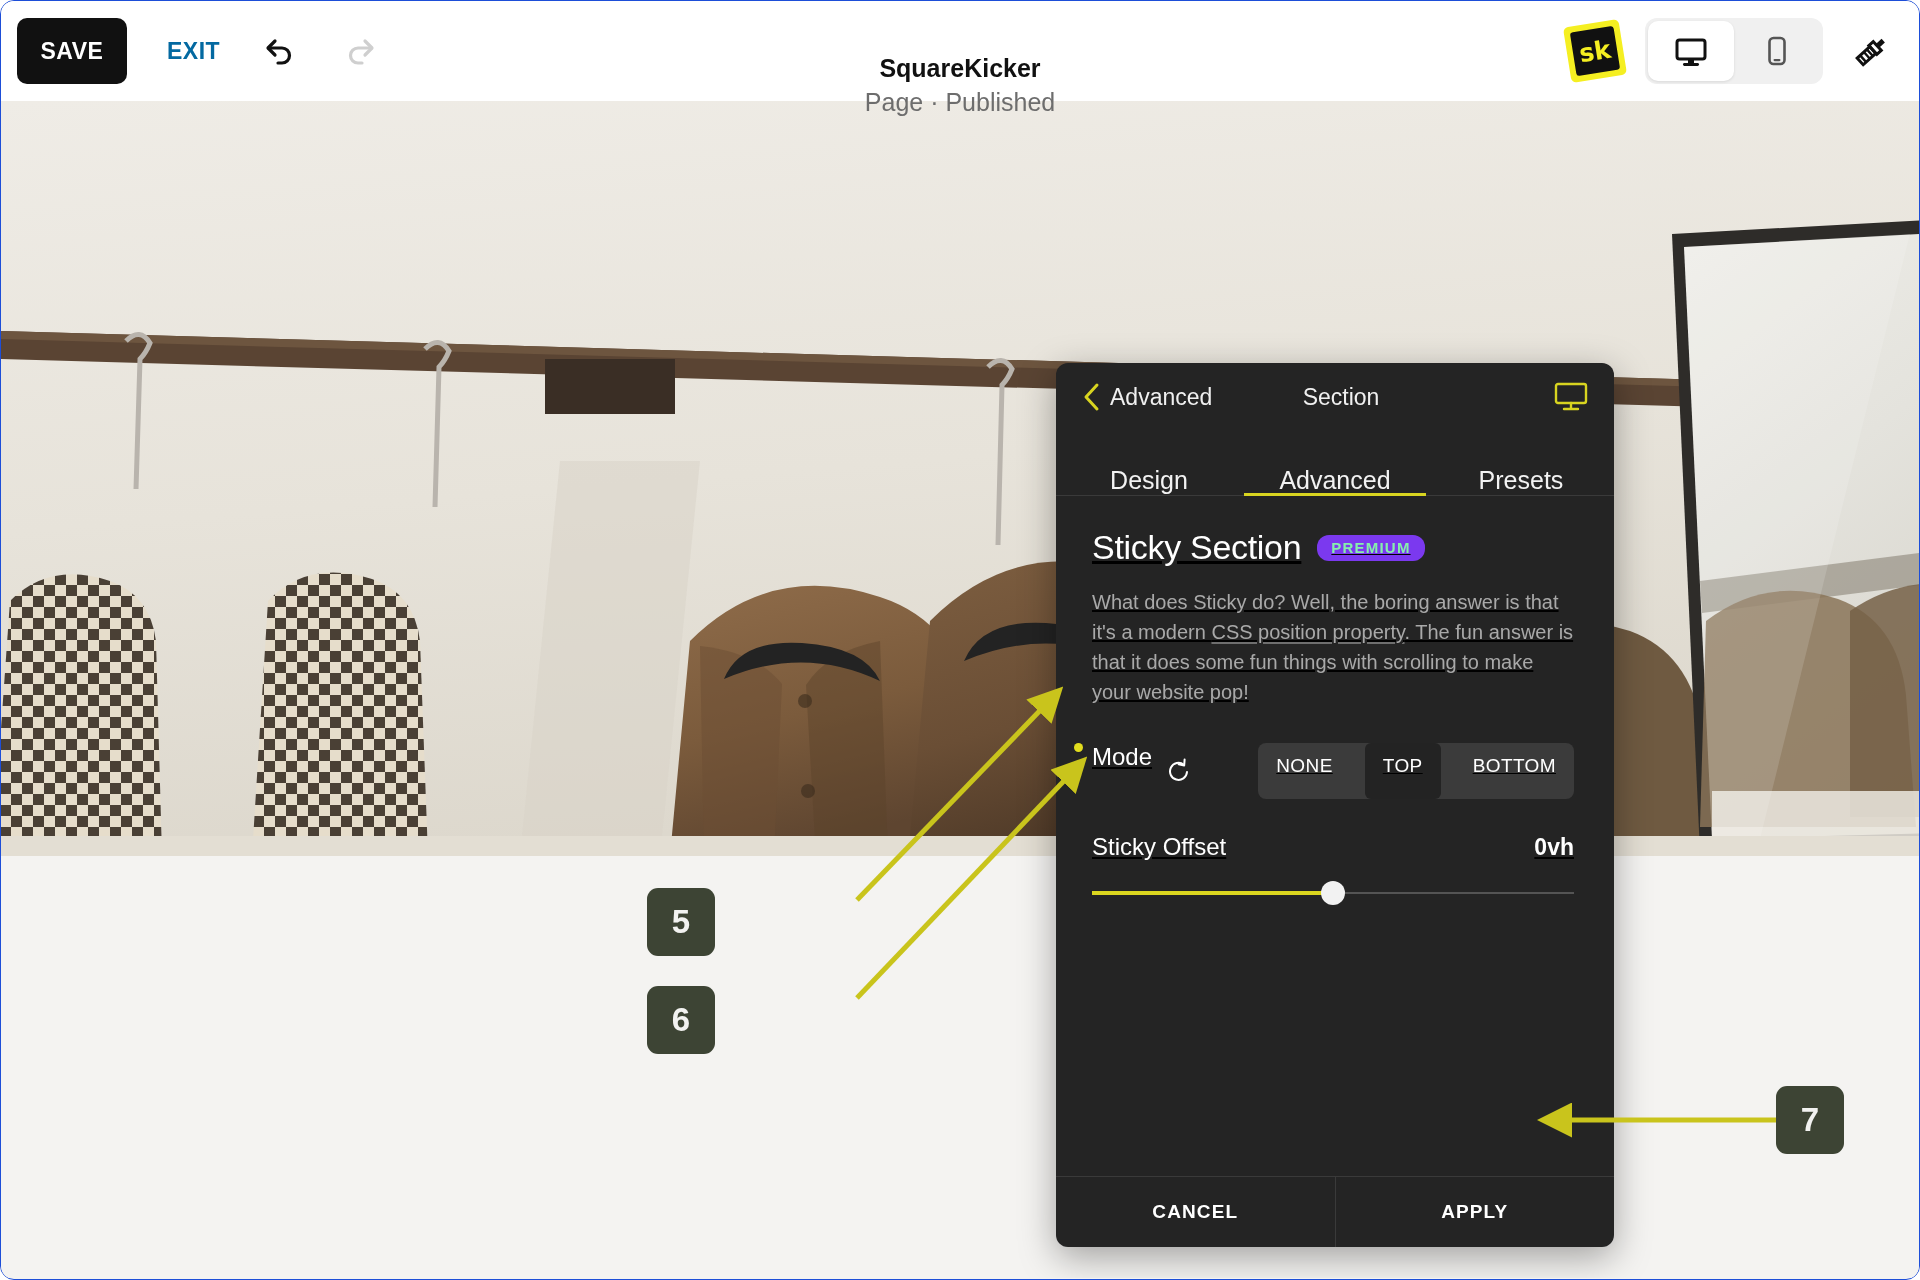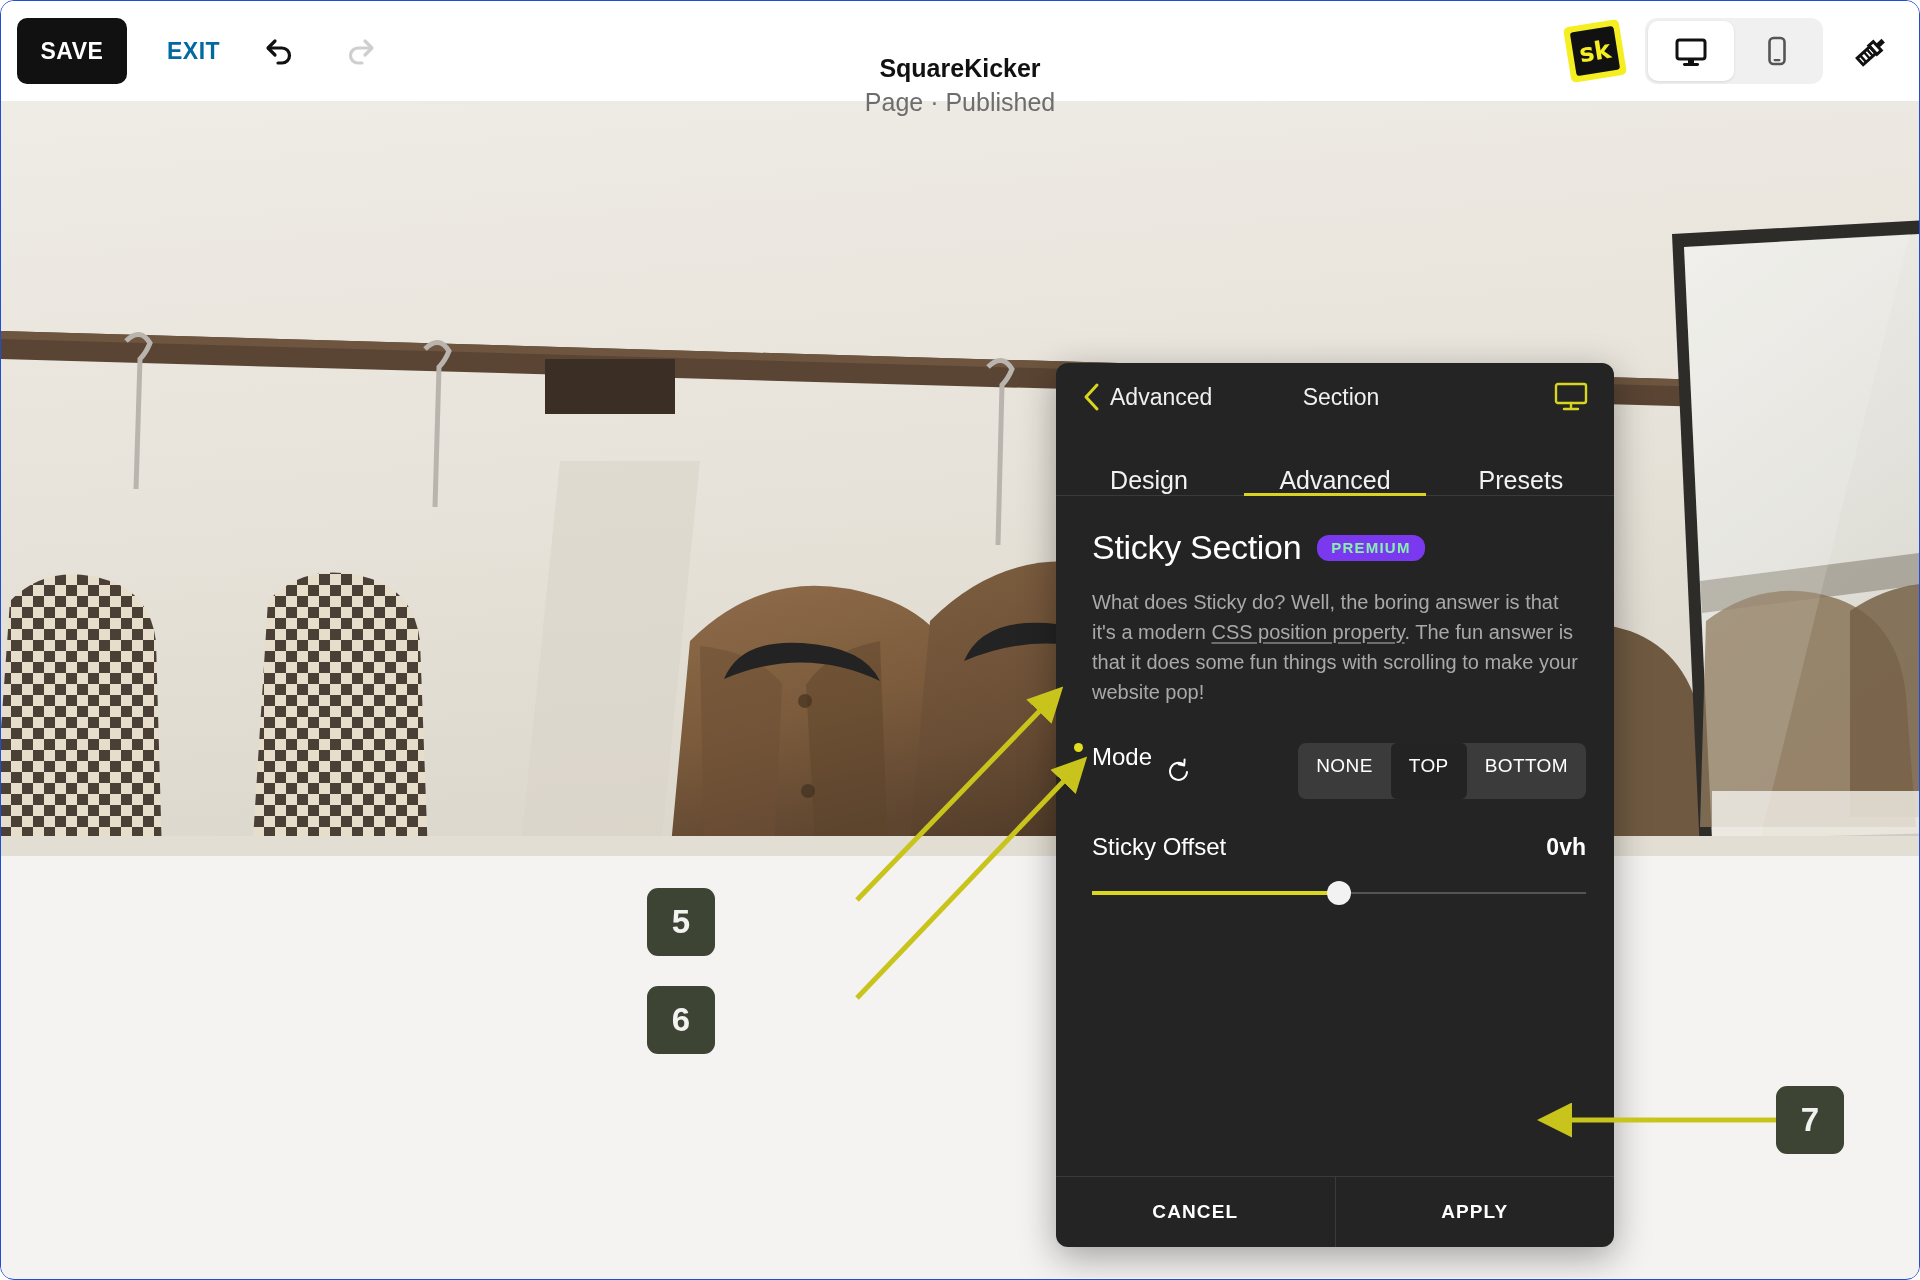--- a/index.html
+++ b/index.html
@@ -235,22 +235,23 @@
     position: absolute;
     bottom: -1px;
     left: 50%;
     transform: translateX(-50%);
     width: 182px;
     height: 3px;
     background: #d8d420;
   }
   .panel-body {
     flex: 1;
-    padding: 32px 28px 0 36px;
+    padding: 32px 40px 0 36px;
     overflow: hidden;
+    text-decoration: underline;
   }
   .feature-title-row {
     display: flex;
     align-items: center;
     gap: 16px;
     margin-bottom: 20px;
   }
   .feature-title {
     color: #ffffff;
     font-size: 34px;
@@ -300,20 +301,21 @@
     cursor: pointer;
     display: flex;
     align-items: center;
   }
   .segmented {
     margin-left: auto;
     display: flex;
     background: #3b3b3b;
     border-radius: 8px;
     overflow: hidden;
+    gap: 14px;
   }
   .seg-opt {
     padding: 12px 18px;
     color: #ffffff;
     font-size: 19px;
     letter-spacing: 0.4px;
     cursor: pointer;
     line-height: 22px;
   }
   .seg-opt.active {

